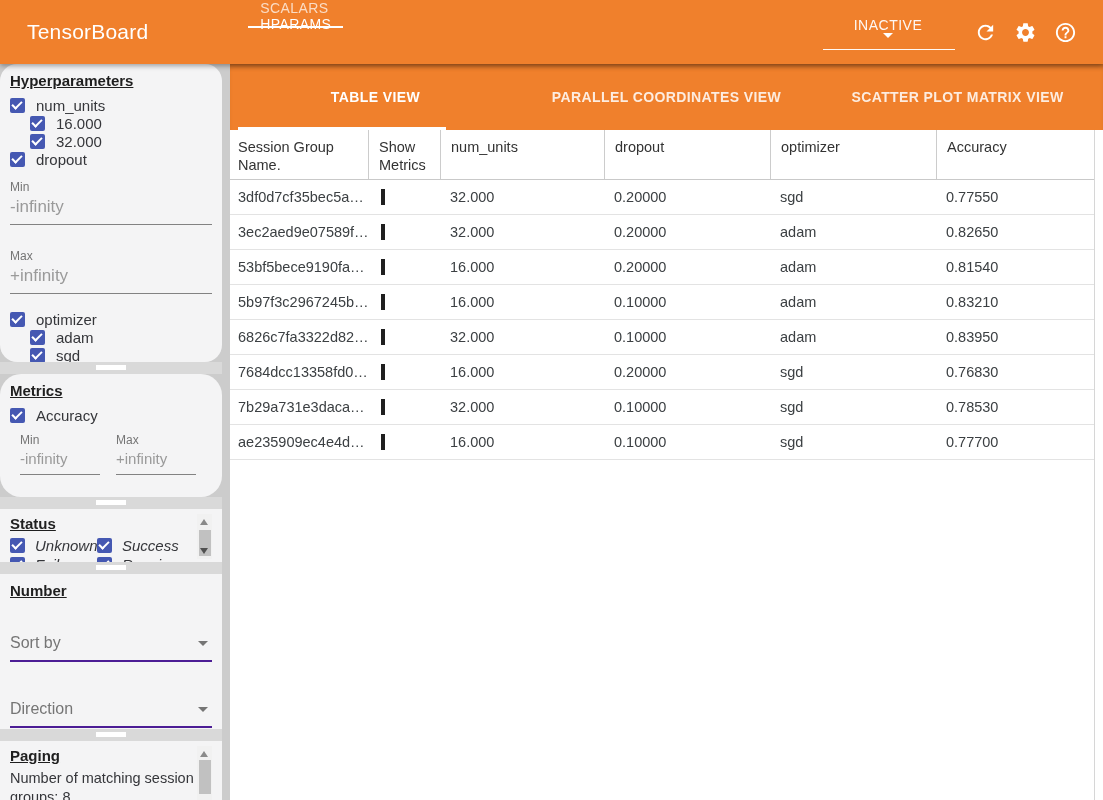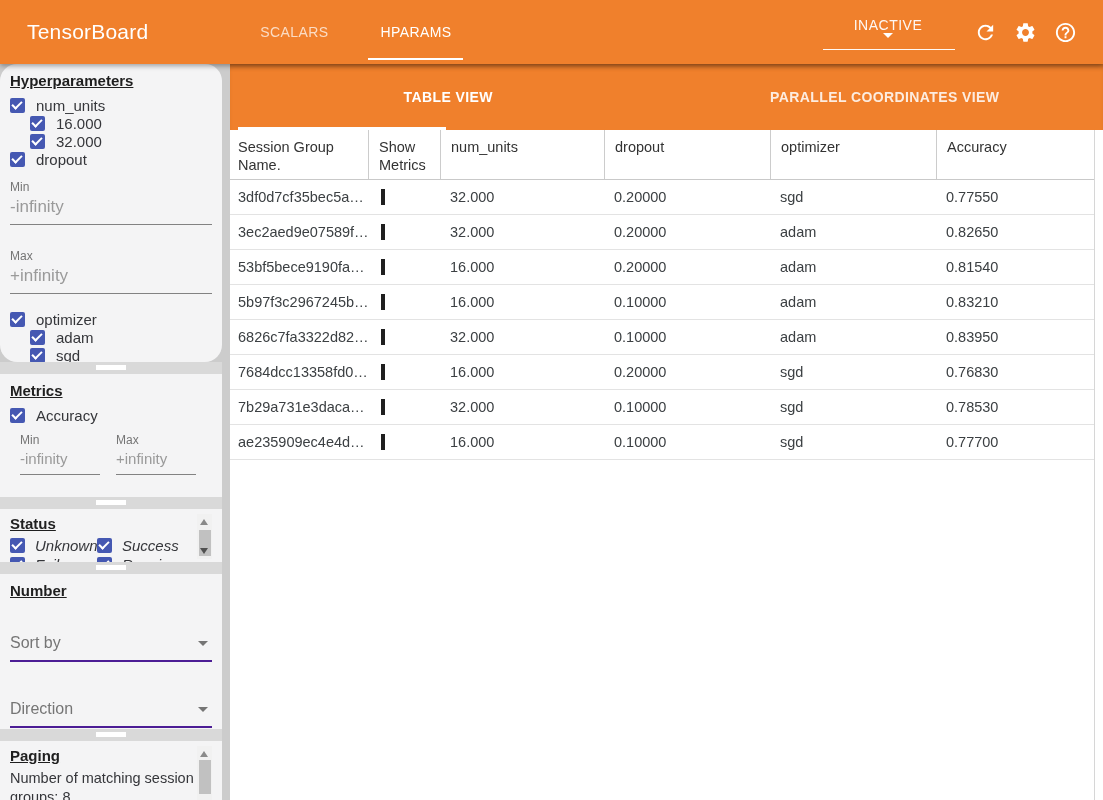--- a/index.html
+++ b/index.html
@@ -3,21 +3,21 @@
 <meta charset="utf-8">
 <style>
   * { box-sizing: border-box; margin: 0; padding: 0; }
   html,body { width:1103px; height:800px; overflow:hidden; }
   body { font-family:"Liberation Sans", sans-serif; background:#cccccc; position:relative; }
 
   
   .toolbar { position:absolute; left:0; top:0; width:1103px; height:64px; background:#f0802c;
              display:flex; align-items:center; z-index:20; box-shadow:0 2px 5px rgba(0,0,0,0.35); }
   .logo { margin-left:27px; font-size:21px; color:#ffffff; letter-spacing:0.2px; }
-  .tb-tabs { display:flex; height:100%; margin-left:86px; }
+  .tb-tabs { display:flex; height:100%; margin-left:86px;flex-direction:column; }
   .tb-tab { position:relative; display:flex; align-items:center; padding:0 26px; font-size:14px;
             color:rgba(255,255,255,0.72); letter-spacing:0.4px; cursor:pointer; }
   .tb-tab.active { color:#ffffff; }
   .tb-tab.active::after { content:""; position:absolute; left:14px; right:14px; bottom:4px; height:2px; background:#ffffff; }
   .toolbar-right { margin-left:auto; display:flex; align-items:center; margin-right:18px; }
   .reload-select { width:132px; display:flex; align-items:center; 
                    border-bottom:1px solid rgba(255,255,255,0.95); padding:2px 4px 11px 2px; cursor:pointer;flex-direction:column; }
   .reload-select .sel-val { color:#ffffff; font-size:14px; letter-spacing:0.5px; opacity:0.95; }
   .caret-down { width:0; height:0; border-left:5px solid transparent; border-right:5px solid transparent;
                 border-top:5px solid #ffffff; }
@@ -164,21 +164,21 @@
           <span class="cblabel">sgd</span>
         </div>
       </div>
     </div>
   </div>
 
   <div class="gap">
       <div class="handle"></div>
     </div>
 
-  <div class="card" style="height:123px;">
+  <div class="card" style="height:123px;border-radius:21px;">
     <h3 class="sec">Metrics</h3>
     <div class="cbrow">
       <span class="cb"></span>
       <span class="cblabel">Accuracy</span>
     </div>
     <div class="inline-fields">
       <div>
         <div class="flabel">Min</div>
         <input class="finput" placeholder="-infinity" style="">
       </div>
@@ -249,20 +249,21 @@
     </div>
   </div>
 
 </div>
 
 <div class="main">
 
   <div class="view-tabs">
     <div class="view-tab active">TABLE VIEW</div>
     <div class="view-tab">PARALLEL COORDINATES VIEW</div>
+    <div class="view-tab">SCATTER PLOT MATRIX VIEW</div>
     <div class="ink-bar"></div>
   </div>
 
   <div class="table">
     <div class="thead">
       <div class="th">Session Group Name.</div>
       <div class="th">Show Metrics</div>
       <div class="th">num_units</div>
       <div class="th">dropout</div>
       <div class="th">optimizer</div>

